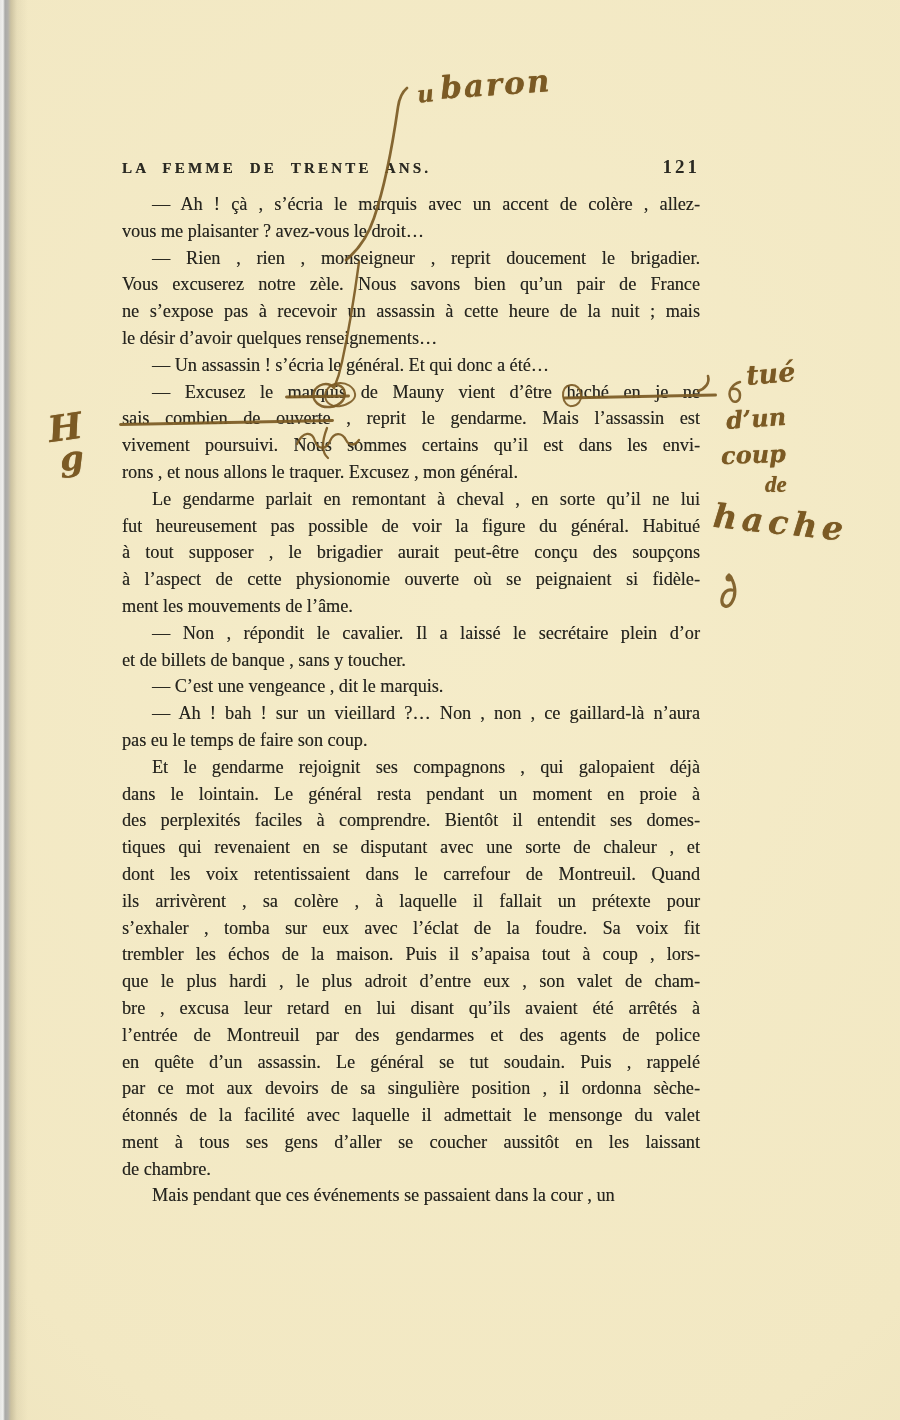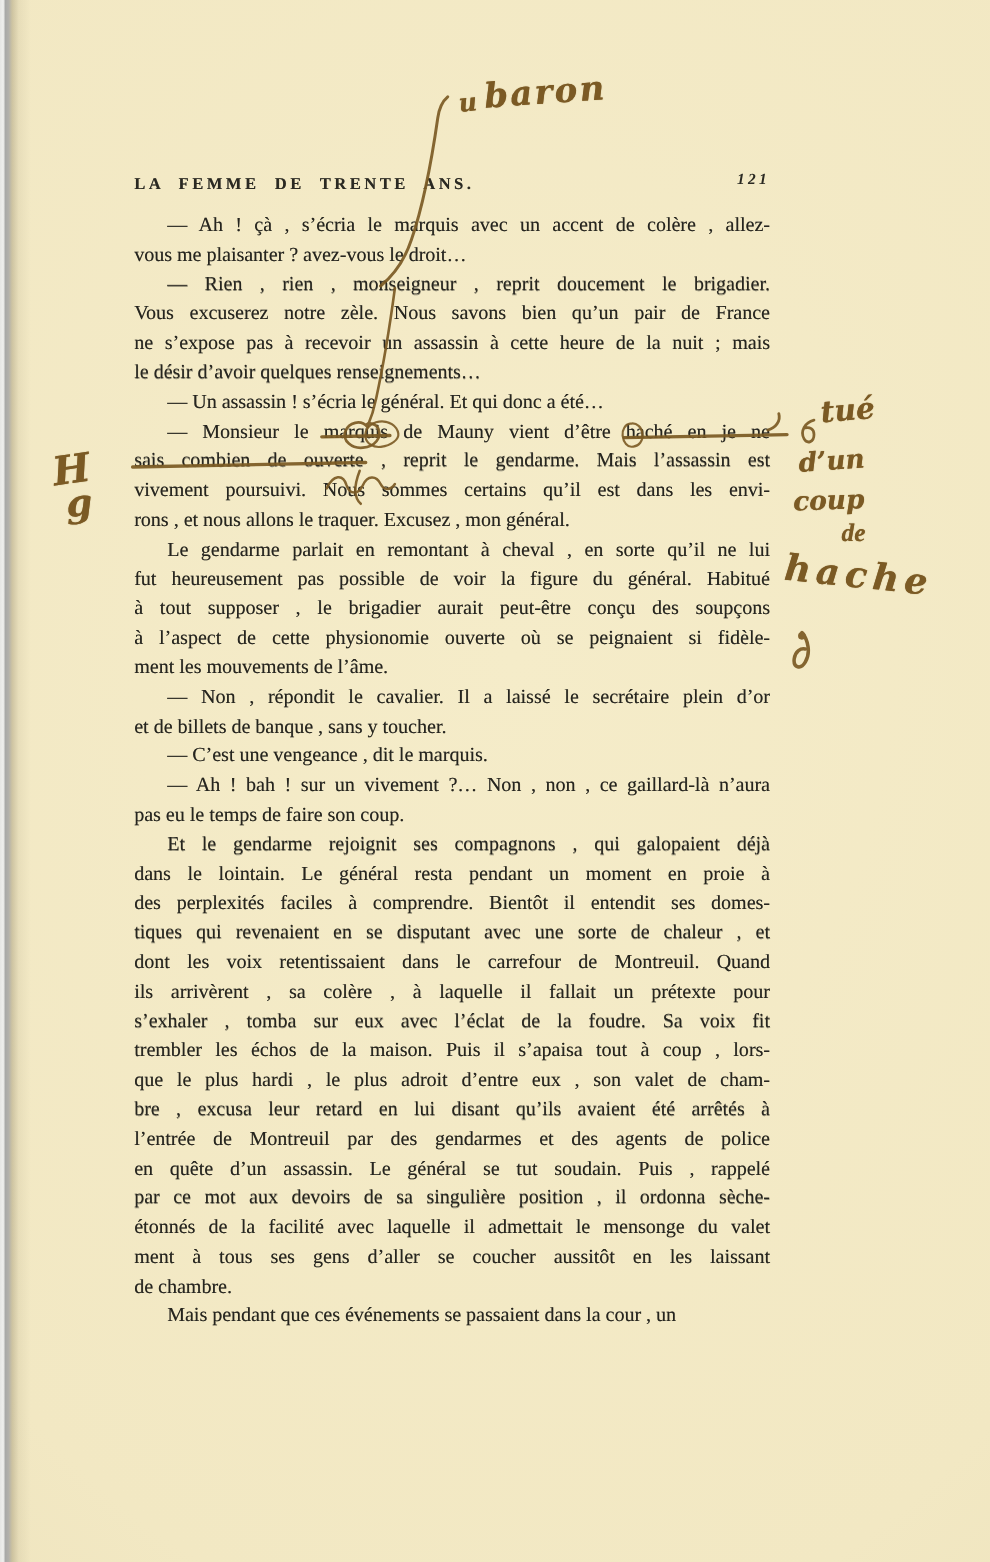--- a/index.html
+++ b/index.html
@@ -14,22 +14,22 @@
       rgba(150,140,110,0.40) 11px, rgba(150,140,110,0.12) 17px, rgba(150,140,110,0) 28px);
   }
   
   .header{position:absolute;left:122px;top:160px;width:578px;height:24px;}
   .running-title{
     position:absolute;left:0;right:0;
     font-size:15px;font-weight:bold;letter-spacing:3.2px;word-spacing:7px;
     color:#2a2922;text-shadow:0.2px 0.2px 0.3px rgba(42,41,34,.55);
   }
   .folio{
-    position:absolute;right:0;top:-4px;font-size:14px;font-weight:bold;
-    letter-spacing:3px;color:#2a2922;font-style:italic;
+    position:absolute;right:0;top:-4px;font-size:19px;font-weight:bold;
+    letter-spacing:3px;color:#2a2922;
   }
   
   .body-text{
     position:absolute;left:122px;top:191px;width:578px;
     font-size:18.2px;line-height:26.8px;color:#26251f;
     text-align:justify;text-align-last:justify;
     text-shadow:0.2px 0.2px 0.3px rgba(38,37,31,.5);
   }
   .line{height:26.8px;overflow:visible;}
   .line.end{text-align-last:left;}
@@ -79,33 +79,33 @@
 </div>
 
 <div class="body-text">
     <div class="line indent"><span>— Ah ! çà , s’écria le marquis avec un accent de colère , allez-</span></div>
     <div class="line end"><span>vous me plaisanter ? avez-vous le droit…</span></div>
     <div class="line indent"><span>— Rien , rien , monseigneur , reprit doucement le brigadier.</span></div>
     <div class="line"><span>Vous excuserez notre zèle. Nous savons bien qu’un pair de France</span></div>
     <div class="line"><span>ne s’expose pas à recevoir un assassin à cette heure de la nuit ; mais</span></div>
     <div class="line end"><span>le désir d’avoir quelques renseignements…</span></div>
     <div class="line indent end"><span>— Un assassin ! s’écria le général. Et qui donc a été…</span></div>
-    <div class="line indent"><span>— Monsieur le </span><span class="struck loop-end">marquis</span><span> de Mauny vient d’être </span><span class="struck circle-first hook">haché en je ne</span></div>
+    <div class="line indent"><span>— Excusez le </span><span class="struck loop-end">marquis</span><span> de Mauny vient d’être </span><span class="struck circle-first hook">haché en je ne</span></div>
     <div class="line"><span class="struck">sais combien de ouverte</span><span> , reprit le gendarme. Mais l’assassin est</span></div>
     <div class="line"><span>vivement poursuivi. Nous sommes certains qu’il est dans les envi-</span></div>
     <div class="line end"><span>rons , et nous allons le traquer. Excusez , mon général.</span></div>
     <div class="line indent"><span>Le gendarme parlait en remontant à cheval , en sorte qu’il ne lui</span></div>
     <div class="line"><span>fut heureusement pas possible de voir la figure du général. Habitué</span></div>
     <div class="line"><span>à tout supposer , le brigadier aurait peut-être conçu des soupçons</span></div>
     <div class="line"><span>à l’aspect de cette physionomie ouverte où se peignaient si fidèle-</span></div>
     <div class="line end"><span>ment les mouvements de l’âme.</span></div>
     <div class="line indent"><span>— Non , répondit le cavalier. Il a laissé le secrétaire plein d’or</span></div>
     <div class="line end"><span>et de billets de banque , sans y toucher.</span></div>
     <div class="line indent end"><span>— C’est une vengeance , dit le marquis.</span></div>
-    <div class="line indent"><span>— Ah ! bah ! sur un vivement ?… Non , non , ce gaillard-là n’aura</span></div>
+    <div class="line indent"><span>— Ah ! bah ! sur un vieillard ?… Non , non , ce gaillard-là n’aura</span></div>
     <div class="line end"><span>pas eu le temps de faire son coup.</span></div>
     <div class="line indent"><span>Et le gendarme rejoignit ses compagnons , qui galopaient déjà</span></div>
     <div class="line"><span>dans le lointain. Le général resta pendant un moment en proie à</span></div>
     <div class="line"><span>des perplexités faciles à comprendre. Bientôt il entendit ses domes-</span></div>
     <div class="line"><span>tiques qui revenaient en se disputant avec une sorte de chaleur , et</span></div>
     <div class="line"><span>dont les voix retentissaient dans le carrefour de Montreuil. Quand</span></div>
     <div class="line"><span>ils arrivèrent , sa colère , à laquelle il fallait un prétexte pour</span></div>
     <div class="line"><span>s’exhaler , tomba sur eux avec l’éclat de la foudre. Sa voix fit</span></div>
     <div class="line"><span>trembler les échos de la maison. Puis il s’apaisa tout à coup , lors-</span></div>
     <div class="line"><span>que le plus hardi , le plus adroit d’entre eux , son valet de cham-</span></div>

